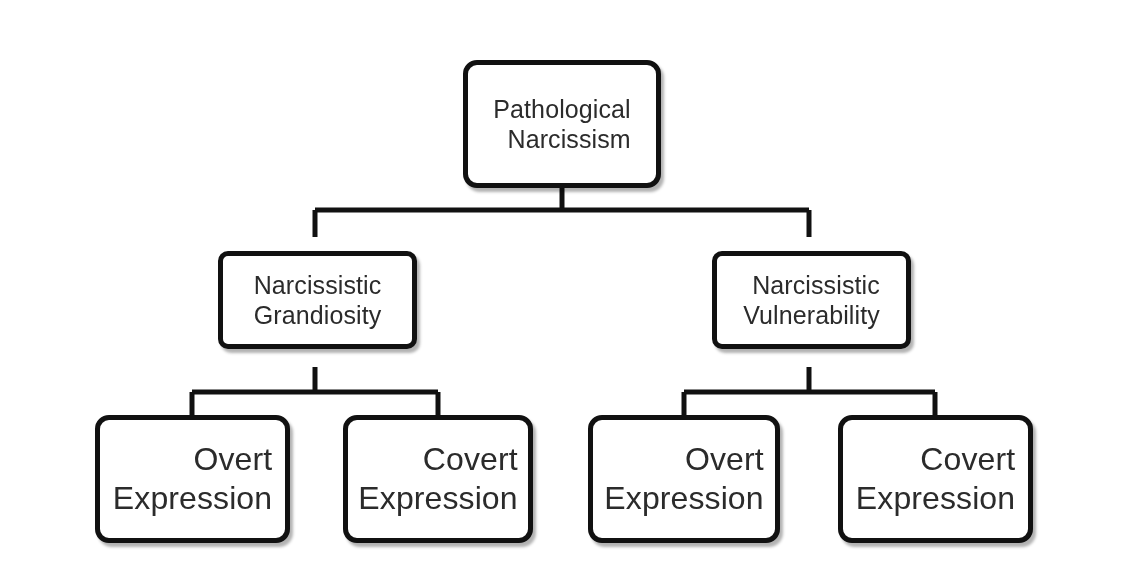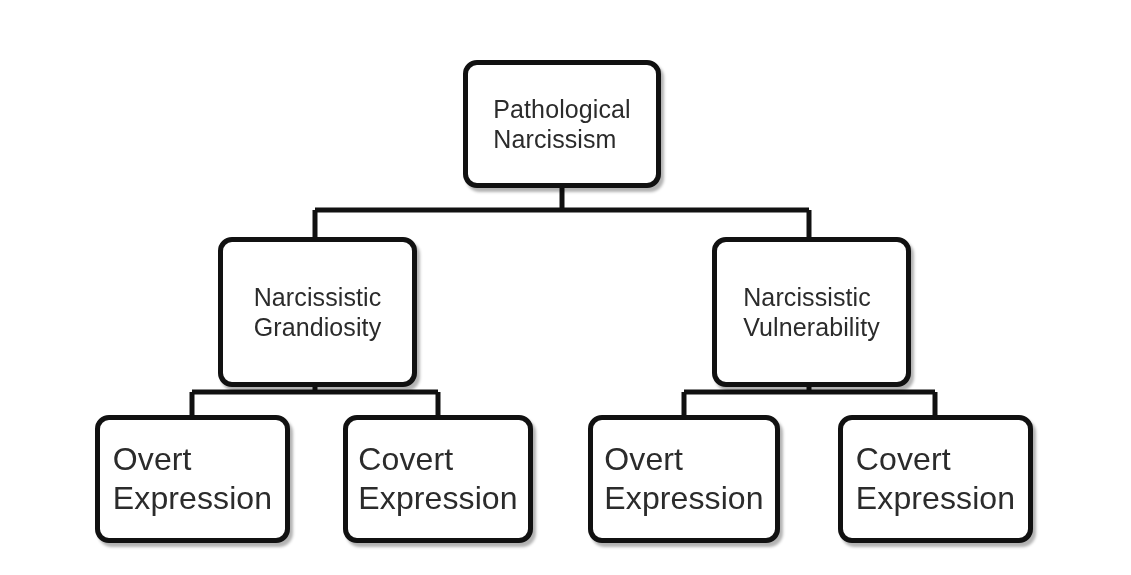--- a/index.html
+++ b/index.html
@@ -28,33 +28,33 @@
   }
   .node {
     position: absolute;
     box-sizing: border-box;
     background: #ffffff;
     border: 5px solid #111111;
     border-radius: 14px;
     display: flex;
     align-items: center;
     justify-content: center;
-    text-align: left;
+    text-align: right;
     color: #2b2b2b;
     box-shadow: 3px 4px 3px rgba(0,0,0,0.30);
     z-index: 2;
   }
   .node-label {
     display: block;
     line-height: 1.22;
     white-space: pre-line;
     letter-spacing: 0.1px;
   }
   .node-root   { left: 463px; top: 60px;  width: 198px; height: 128px; }
-  .node-l2     { top: 237px; height: 150px; }
+  .node-l2     { top: 251px; height: 98px; border-radius: 10px; }
   .node-l2a    { left: 218px; width: 199px; }
   .node-l2b    { left: 712px; width: 199px; }
   .node-leaf   { top: 415px; height: 128px; }
   .node-leaf1  { left: 95px;  width: 195px; }
   .node-leaf2  { left: 343px; width: 190px; }
   .node-leaf3  { left: 588px; width: 192px; }
   .node-leaf4  { left: 838px; width: 195px; }
 
   .node-root .node-label { font-size: 25px; }
   .node-l2 .node-label   { font-size: 25px; }

